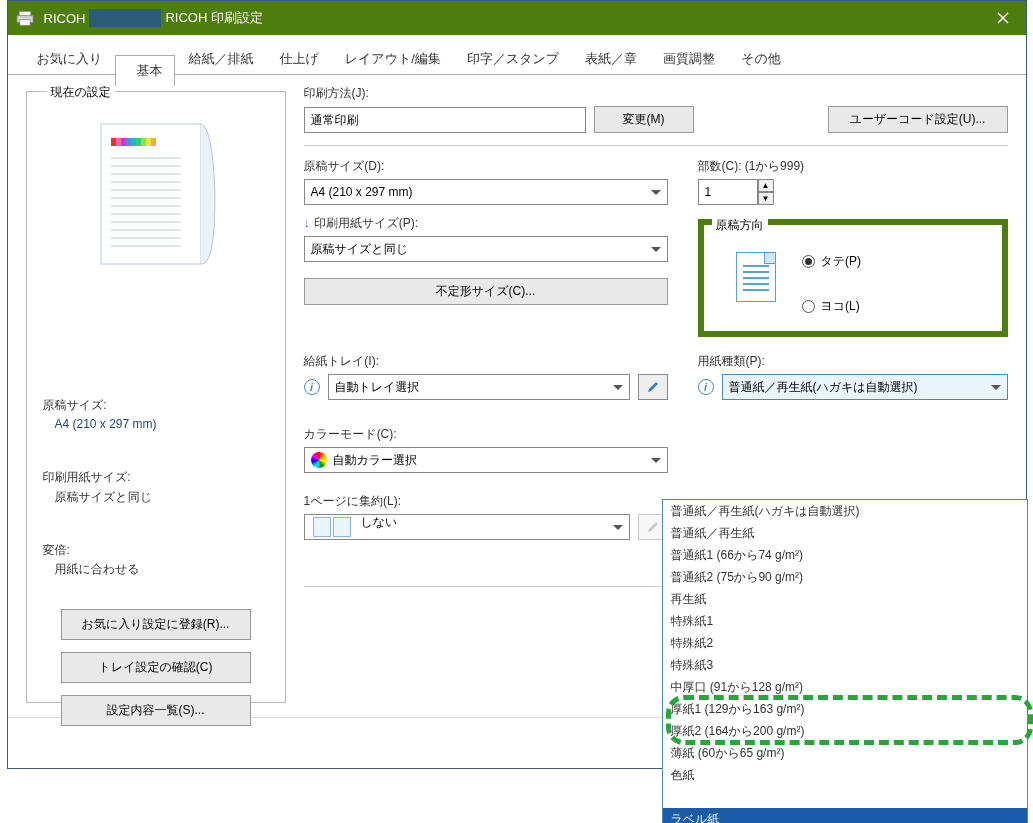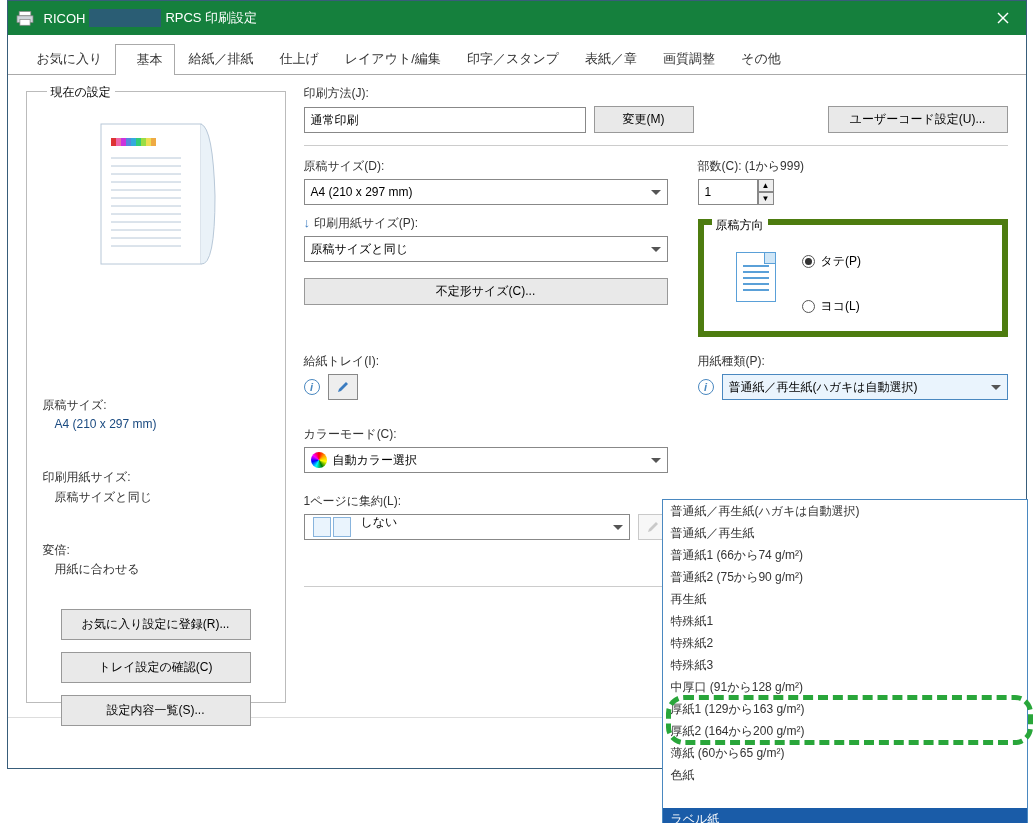--- a/index.html
+++ b/index.html
@@ -1,26 +1,26 @@
 <!DOCTYPE html>
 <html><head>
   <meta charset="utf-8">
   <style>
     * { box-sizing: border-box; margin: 0; padding: 0; font-family: "Yu Gothic UI", "Meiryo", sans-serif; font-size: 12px; }
     body { background: #fff; width: 1033px; height: 823px; position: relative; overflow: hidden; }
     .window { width: 1020px; border: 1px solid #385d7a; position: relative; margin: 0 auto; background: #fff; }
-    .titlebar { background: #15803d; color: #fff; height: 34px; display: flex; align-items: center; padding: 0 8px; position: relative; text-align: right; }
+    .titlebar { background: #4d7c0f; color: #fff; height: 34px; display: flex; align-items: center; padding: 0 8px; position: relative; text-align: right; }
     .titlebar .printer-icon { width: 18px; height: 16px; margin-right: 10px; display: inline-block; }
     .titlebar .title { font-size: 13px; }
     .titlebar .gap { display: inline-block; width: 72px; background: #2a5d74; height: 18px; margin: 0 4px; }
     .close-btn { position: absolute; right: 0; top: 0; width: 46px; height: 34px; display: flex; align-items: center; justify-content: center; }
     .close-btn svg { stroke: #fff; }
     .tabs { display: flex; padding: 8px 16px 0 16px; border-bottom: 1px solid #aaa; background: #fff; }
     .tab { padding: 6px 12px; border: 1px solid transparent; border-bottom: none; cursor: pointer; font-size: 13px; color: #333; }
-    .tab.active { border-color: #aaa; background: #fff; position: relative; top: 1px; padding-left: 20px; }
+    .tab.active { border-color: #aaa; background: #fff; position: relative; top: 12px; padding-left: 20px; }
     .content { padding: 10px 18px 14px 18px; display: flex; gap: 18px; }
     .left-col { width: 260px; }
     .right-col { flex: 1; position: relative; }
     .groupbox { border: 1px solid #bbb; padding: 12px 10px 10px 10px; position: relative; margin-top: 6px; height: 612px; }
     .groupbox-legend { position: absolute; top: -8px; left: 20px; background: #fff; padding: 0 4px; font-size: 12px; }
     .preview-img { width: 130px; height: 170px; margin: 12px auto 0 auto; display: block; }
     .settings-text { margin-top: 110px; font-size: 12px; line-height: 1.6; color: #333; padding-left: 6px; }
     .settings-text .indent { padding-left: 12px; color: #1a4a80; }
     .settings-text .lbl { color: #333; margin-top: 34px; }
     .left-btns { margin-top: 30px; display: flex; flex-direction: column; gap: 12px; align-items: center; }
@@ -75,21 +75,21 @@
   <div class="titlebar">
     <span class="printer-icon">
       <svg viewBox="0 0 24 22" width="18" height="16">
           <rect x="4" y="2" width="16" height="6" fill="#fff" stroke="#888"></rect>
           <rect x="1" y="8" width="22" height="9" fill="#cfd6db" stroke="#888"></rect>
           <rect x="5" y="13" width="14" height="8" fill="#fff" stroke="#888"></rect>
         </svg>
     </span>
     <span class="title">RICOH</span>
     <span class="gap"></span>
-    <span class="title">RPCS 印刷設定</span>
+    <span class="title">RICOH 印刷設定</span>
     <div class="close-btn">
       <svg width="12" height="12" viewBox="0 0 12 12">
           <line x1="1" y1="1" x2="11" y2="11" stroke-width="1.4"></line>
           <line x1="11" y1="1" x2="1" y2="11" stroke-width="1.4"></line>
         </svg>
     </div>
   </div>
 
   <div class="tabs" id="tabs">
       <div class="tab">お気に入り</div>
@@ -215,20 +215,23 @@
             </div>
           </div>
         </div>
       </div>
 
       <div class="two-col" style="margin-top:16px">
         <div class="lc">
           <span class="label">給紙トレイ(I):</span>
           <div class="row">
             <span class="info-icon">i</span>
+            <div class="select" style="flex:1">
+                <span>自動トレイ選択</span>
+              </div>
             <div class="pencil-btn">
               <svg width="14" height="14" viewBox="0 0 14 14">
                   <path d="M2 12 L3 9 L10 2 L12 4 L5 11 L2 12 Z" fill="#3b7cc0"></path>
                 </svg>
             </div>
           </div>
         </div>
         <div class="rc paper-select-open">
           <span class="label">用紙種類(P):</span>
           <div class="row">

